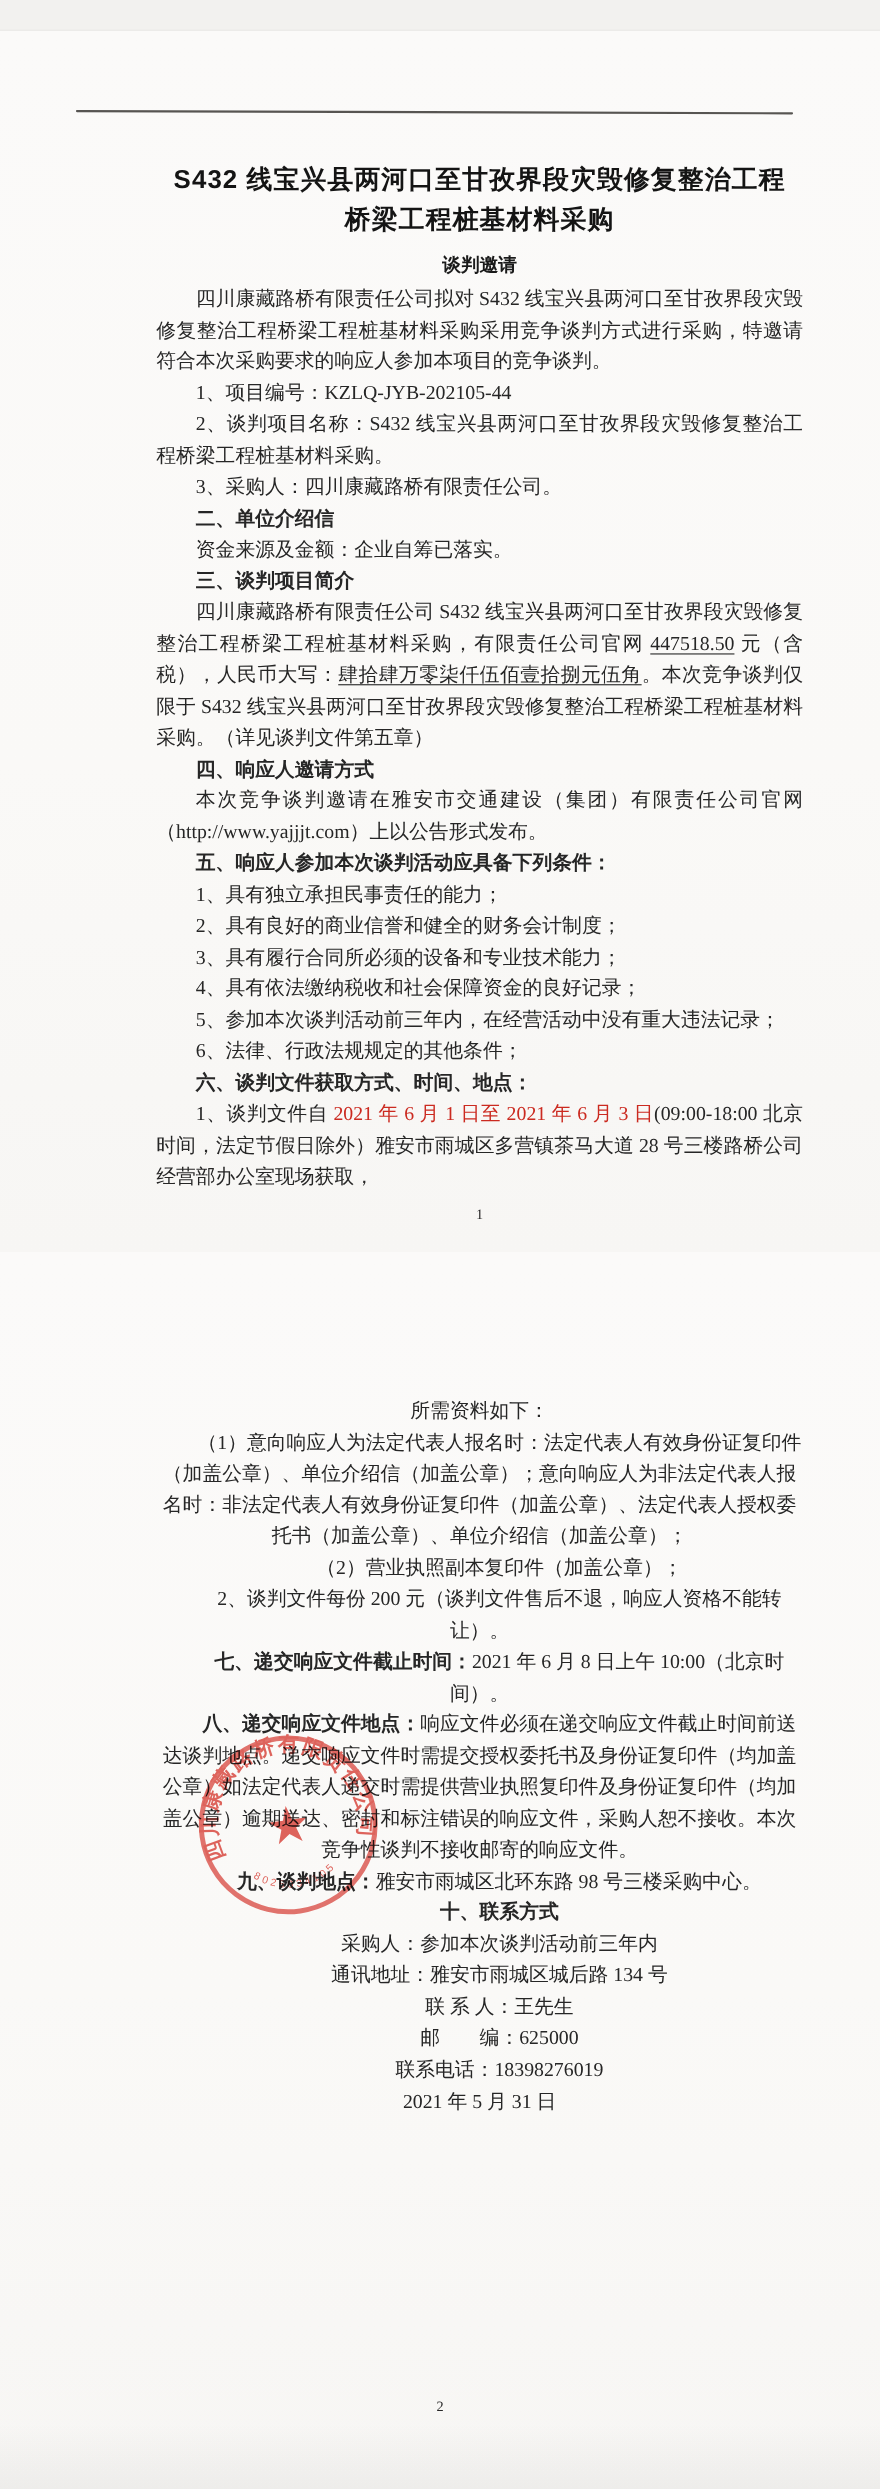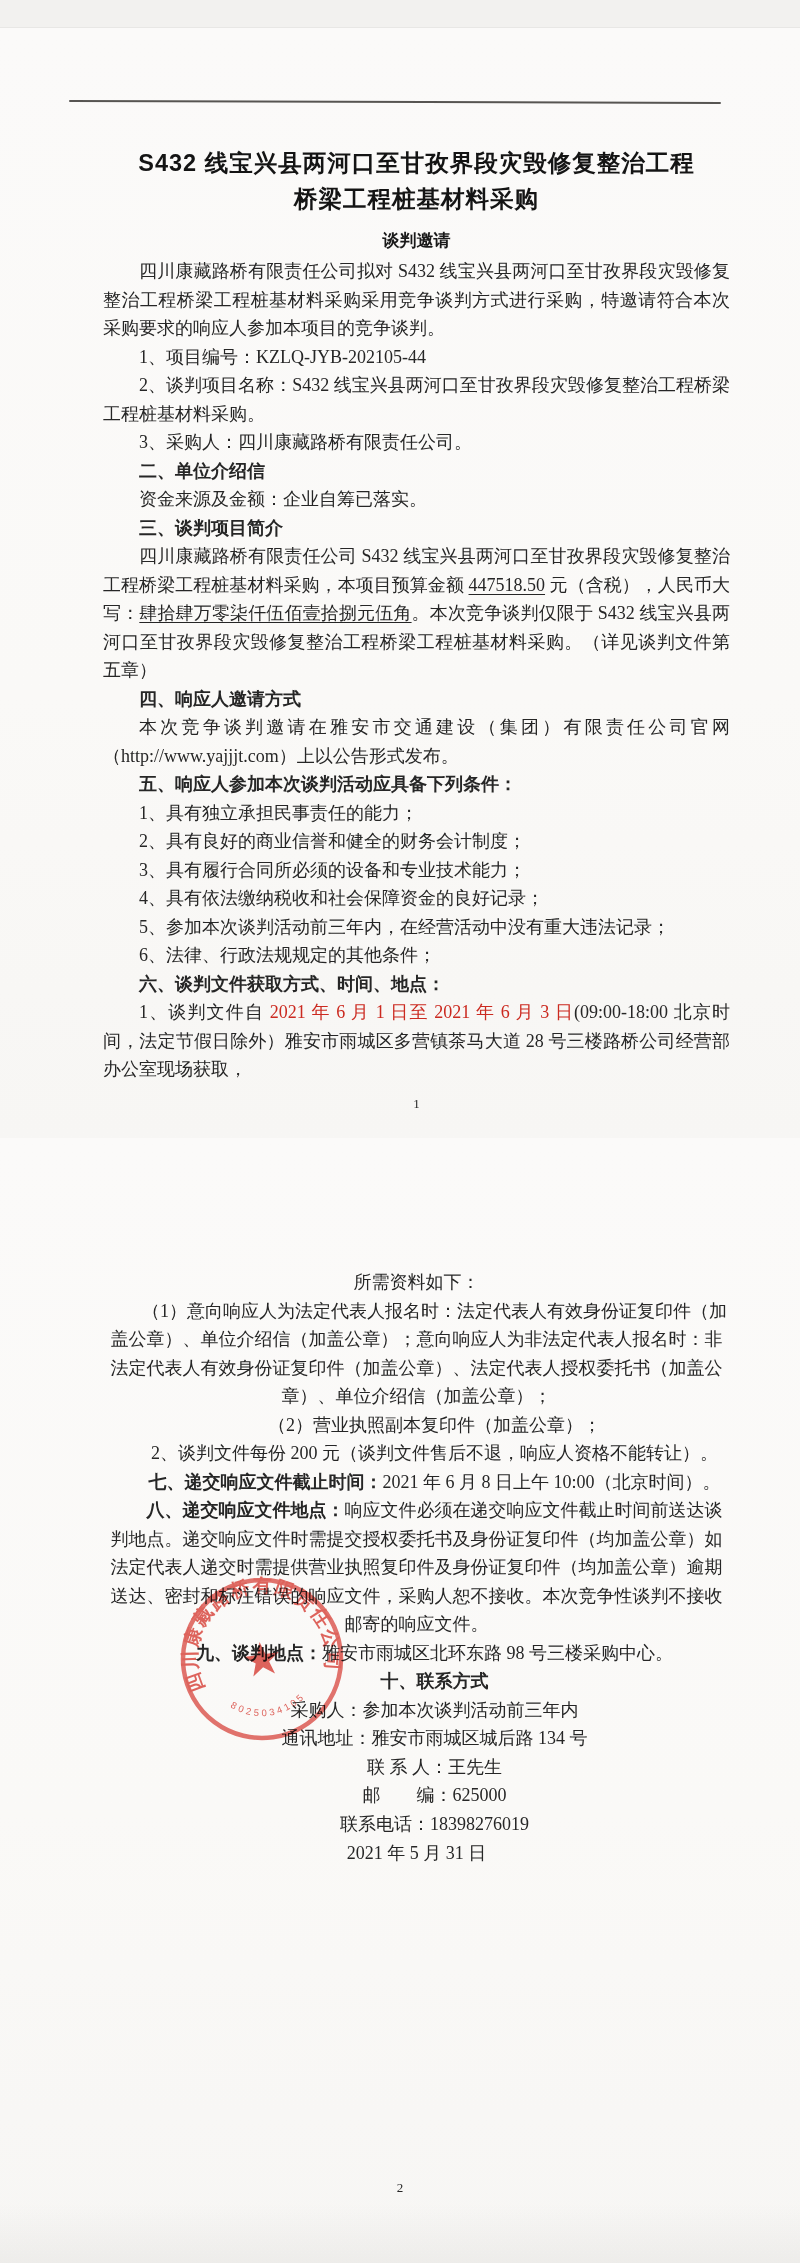--- a/index.html
+++ b/index.html
@@ -7,21 +7,21 @@
     position:relative;width:800px;height:2263px;margin:0 auto;
     background:#f2f1ef;overflow:hidden;
     font-family:"Liberation Serif","DejaVu Serif",serif;
     color:#262626;
   }
   .page{position:absolute;left:0;width:800px;background:linear-gradient(180deg,#fbfaf9 0%,#faf9f7 60%,#f7f6f4 100%);}
   .page1{top:28px;height:1110px;box-shadow:0 -1px 0 rgba(0,0,0,0.04);}
   .page2{top:1138px;height:1125px;}
   .page2:after{content:"";position:absolute;left:0;bottom:0;width:100%;height:60px;
     background:linear-gradient(180deg,rgba(0,0,0,0) 0%,rgba(60,60,55,0.05) 100%);}
-  .content{position:relative;padding:0 70px 0 103px;}
+  .content{position:relative;padding:0 70px 0 103px;margin-left:39px;}
   .p1c{padding-top:117px;}
   .p2c{padding-top:130px;}
 
   .scanline{position:absolute;background:#575552;height:1.6px;border-radius:1px;}
   .sl1{top:73px;left:69px;width:652px;transform:rotate(0.18deg);}
 
   p{margin:0;font-size:18px;line-height:28.5px;text-align:justify;}
   .p2c p{line-height:28.5px;text-align:center;}
   .doc-title{
     font-family:"Liberation Sans","DejaVu Sans",sans-serif;
@@ -60,21 +60,21 @@
       <p class="indent">四川康藏路桥有限责任公司拟对 S432 线宝兴县两河口至甘孜界段灾毁修复整治工程桥梁工程桩基材料采购采用竞争谈判方式进行采购，特邀请符合本次采购要求的响应人参加本项目的竞争谈判。</p>
 
       <p class="indent">1、项目编号：KZLQ-JYB-202105-44</p>
       <p class="indent">2、谈判项目名称：S432 线宝兴县两河口至甘孜界段灾毁修复整治工程桥梁工程桩基材料采购。</p>
       <p class="indent">3、采购人：四川康藏路桥有限责任公司。</p>
 
       <p class="heading">二、单位介绍信</p>
       <p class="indent">资金来源及金额：企业自筹已落实。</p>
 
       <p class="heading">三、谈判项目简介</p>
-      <p class="indent"><span>四川康藏路桥有限责任公司 S432 线宝兴县两河口至甘孜界段灾毁修复整治工程桥梁工程桩基材料采购，本项目预算金额 </span><span class="u">447518.50</span><span> 元（含税），人民币大写：</span><span class="u">肆拾肆万零柒仟伍佰壹拾捌元伍角</span><span>。本次竞争谈判仅限于 S432 线宝兴县两河口至甘孜界段灾毁修复整治工程桥梁工程桩基材料采购。（详见谈判文件第五章）</span></p>
+      <p class="indent"><span>四川康藏路桥有限责任公司 S432 线宝兴县两河口至甘孜界段灾毁修复整治工程桥梁工程桩基材料采购，有限责任公司官网 </span><span class="u">447518.50</span><span> 元（含税），人民币大写：</span><span class="u">肆拾肆万零柒仟伍佰壹拾捌元伍角</span><span>。本次竞争谈判仅限于 S432 线宝兴县两河口至甘孜界段灾毁修复整治工程桥梁工程桩基材料采购。（详见谈判文件第五章）</span></p>
 
       <p class="heading">四、响应人邀请方式</p>
       <p class="indent">本次竞争谈判邀请在雅安市交通建设（集团）有限责任公司官网（http://www.yajjjt.com）上以公告形式发布。</p>
 
       <p class="heading">五、响应人参加本次谈判活动应具备下列条件：</p>
       <p class="indent">1、具有独立承担民事责任的能力；</p>
       <p class="indent">2、具有良好的商业信誉和健全的财务会计制度；</p>
       <p class="indent">3、具有履行合同所必须的设备和专业技术能力；</p>
       <p class="indent">4、具有依法缴纳税收和社会保障资金的良好记录；</p>
       <p class="indent">5、参加本次谈判活动前三年内，在经营活动中没有重大违法记录；</p>

